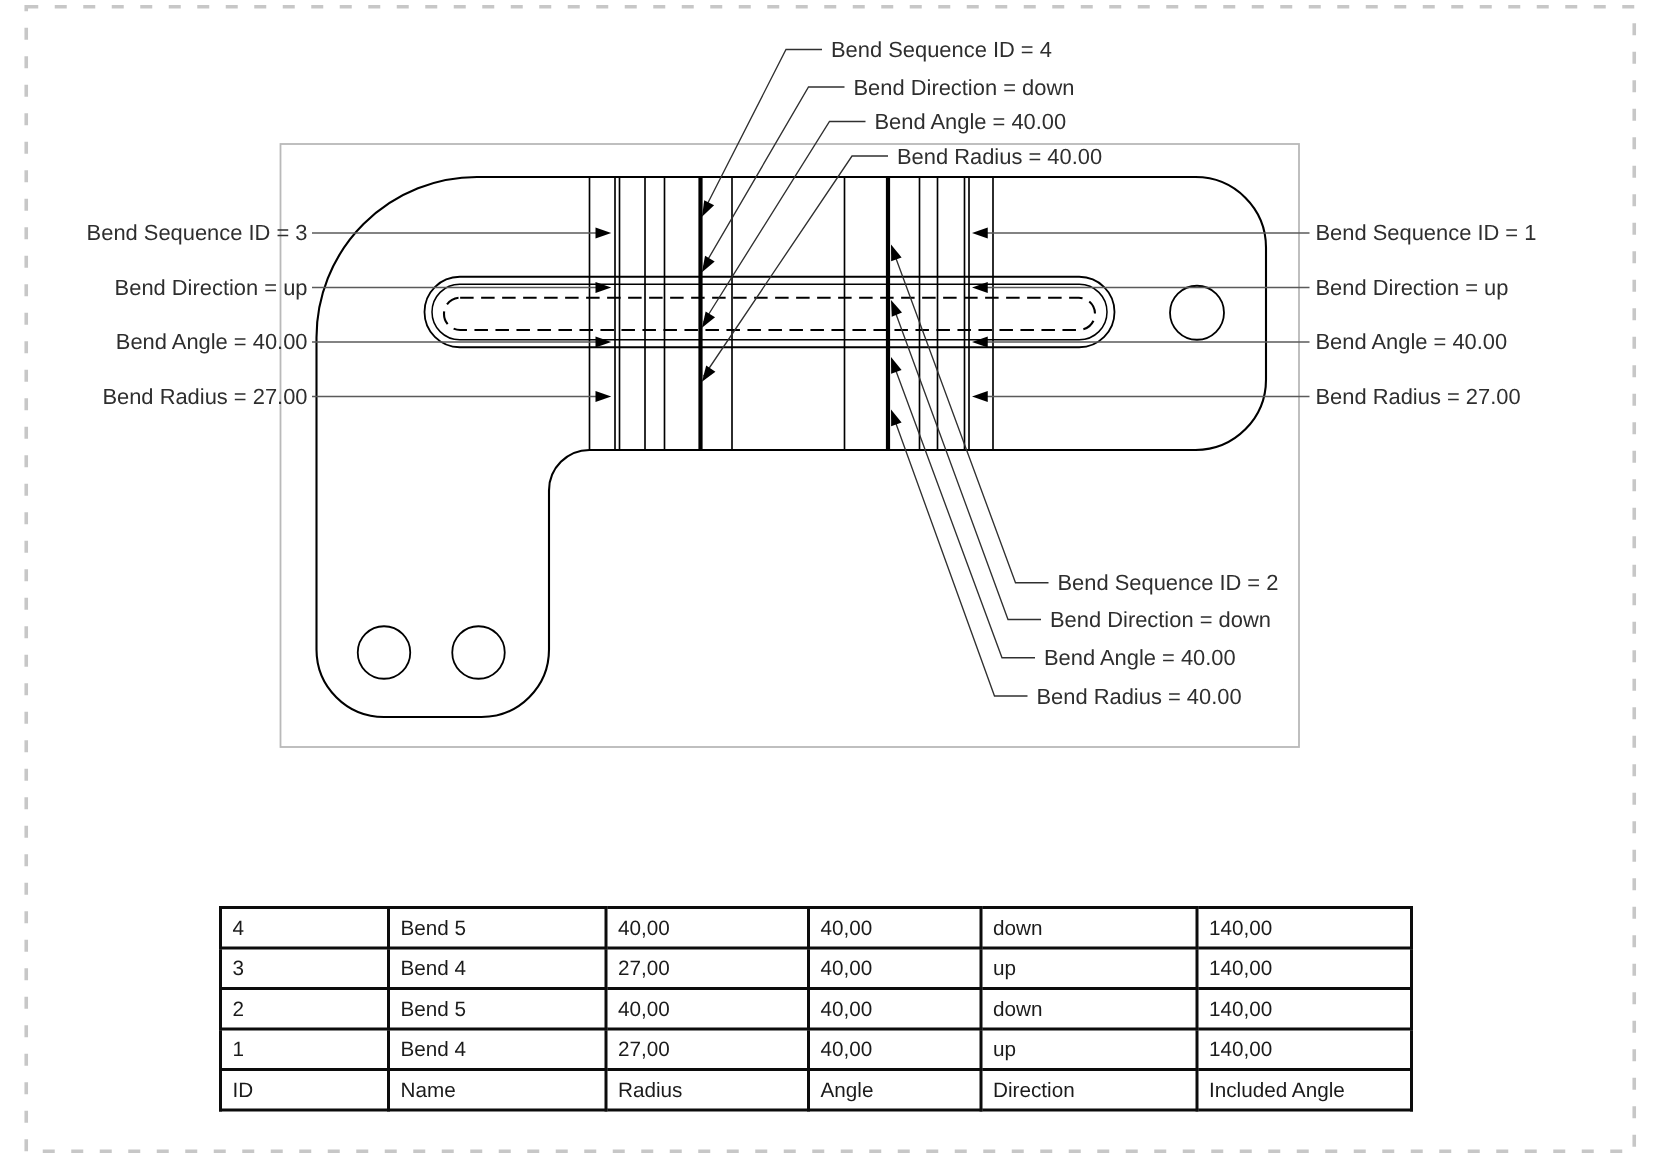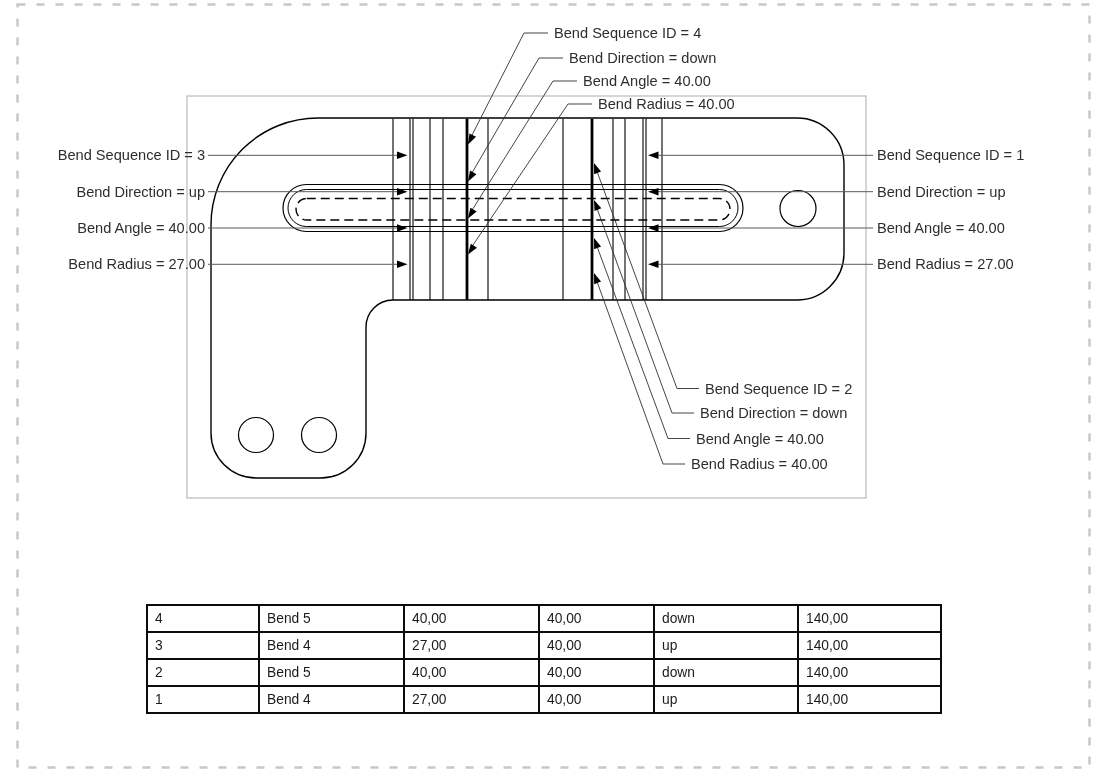--- a/index.html
+++ b/index.html
@@ -211,17 +211,25 @@
         <td>140,00</td>
       </tr>
       <tr>
         <td>1</td>
         <td>Bend 4</td>
         <td>27,00</td>
         <td>40,00</td>
         <td>up</td>
         <td>140,00</td>
       </tr>
+      <tr>
+        <td>ID</td>
+        <td>Name</td>
+        <td>Radius</td>
+        <td>Angle</td>
+        <td>Direction</td>
+        <td>Included Angle</td>
+      </tr>
     </tbody>
   </table>
 </div>
 
 </div>
 
 </body></html>

